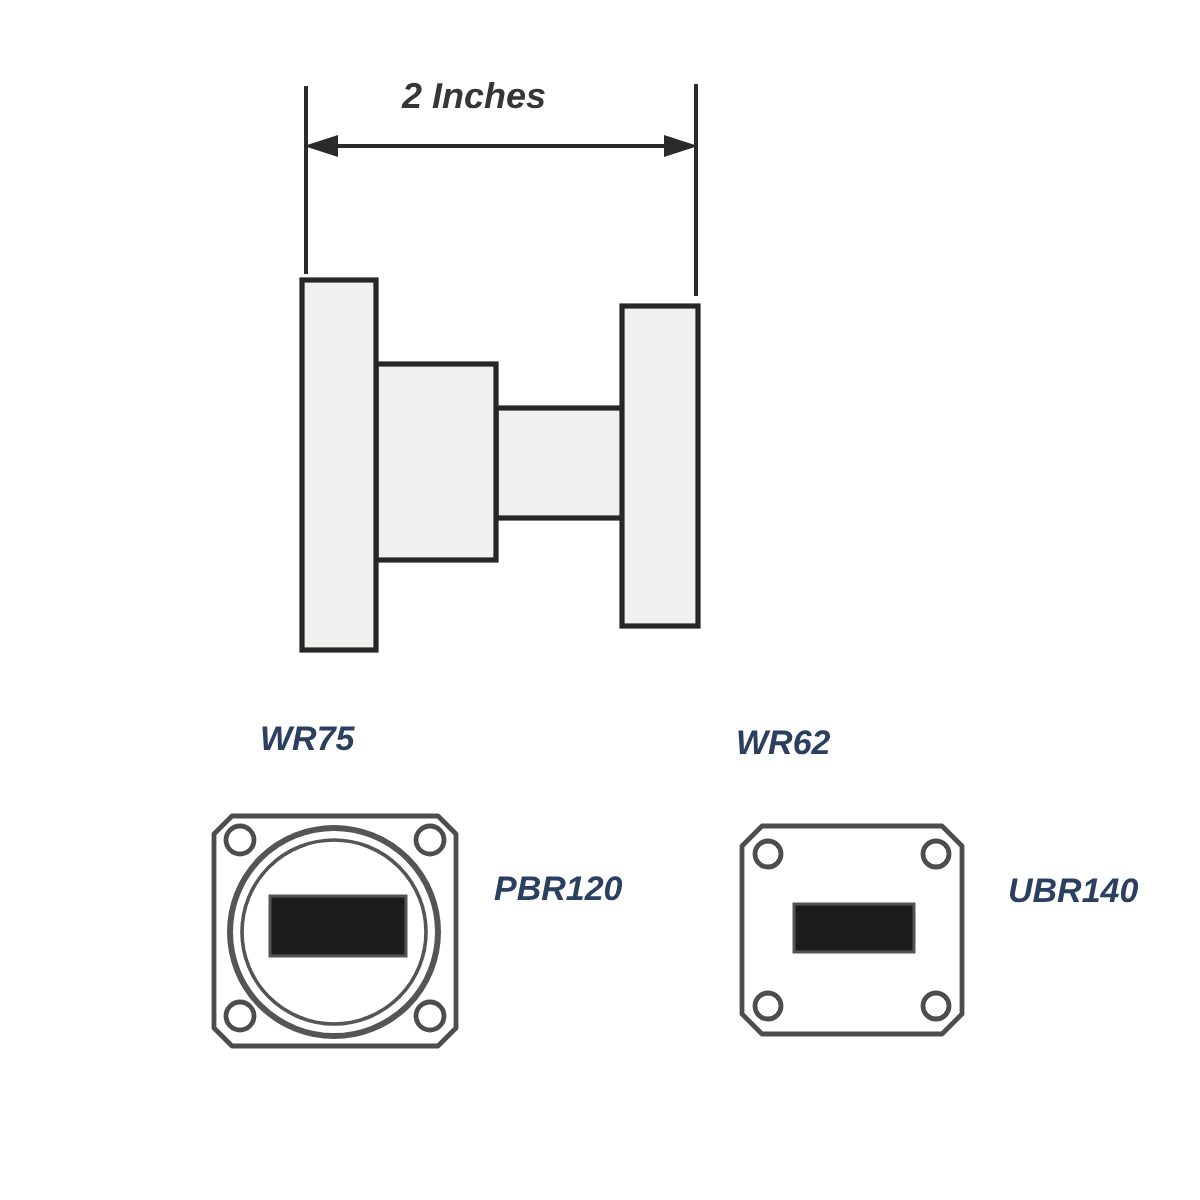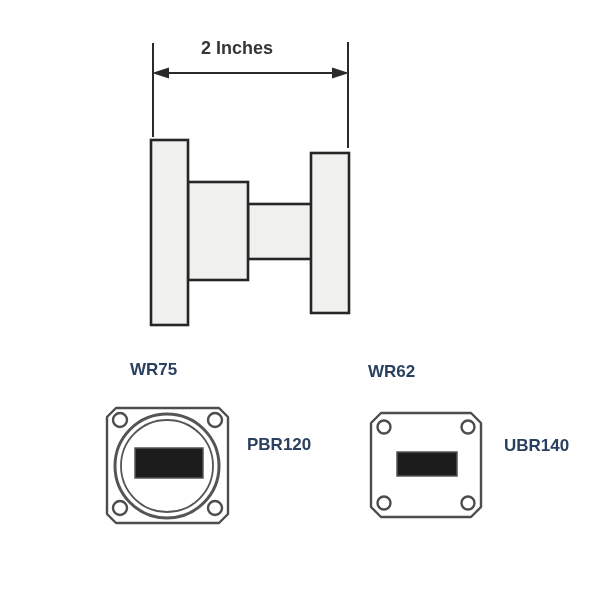--- a/index.html
+++ b/index.html
@@ -7,20 +7,21 @@
     padding: 0;
     background: #ffffff;
   }
   .canvas {
     position: relative;
     width: 600px;
     height: 600px;
     background: #ffffff;
     overflow: hidden;
     font-family: "Liberation Sans", sans-serif;
+    font-style: italic;
   }
   svg text {
     font-family: "Liberation Sans", sans-serif;
     font-weight: bold;
   }
   .dim-text {
     font-size: 18px;
     fill: #363636;
   }
   .wg-label {

